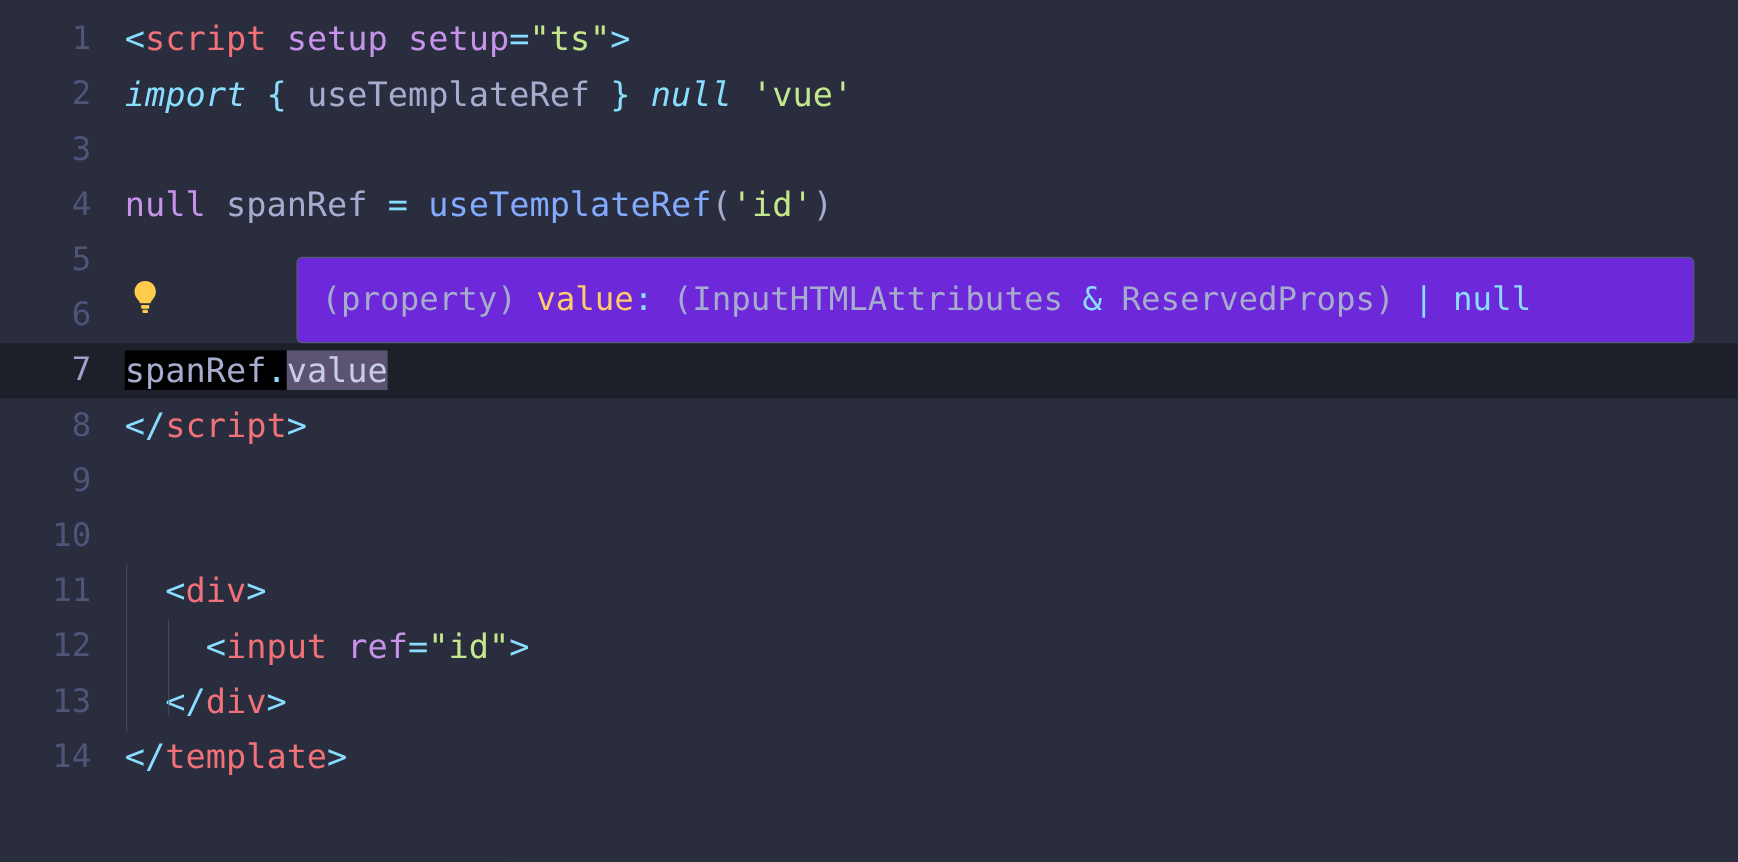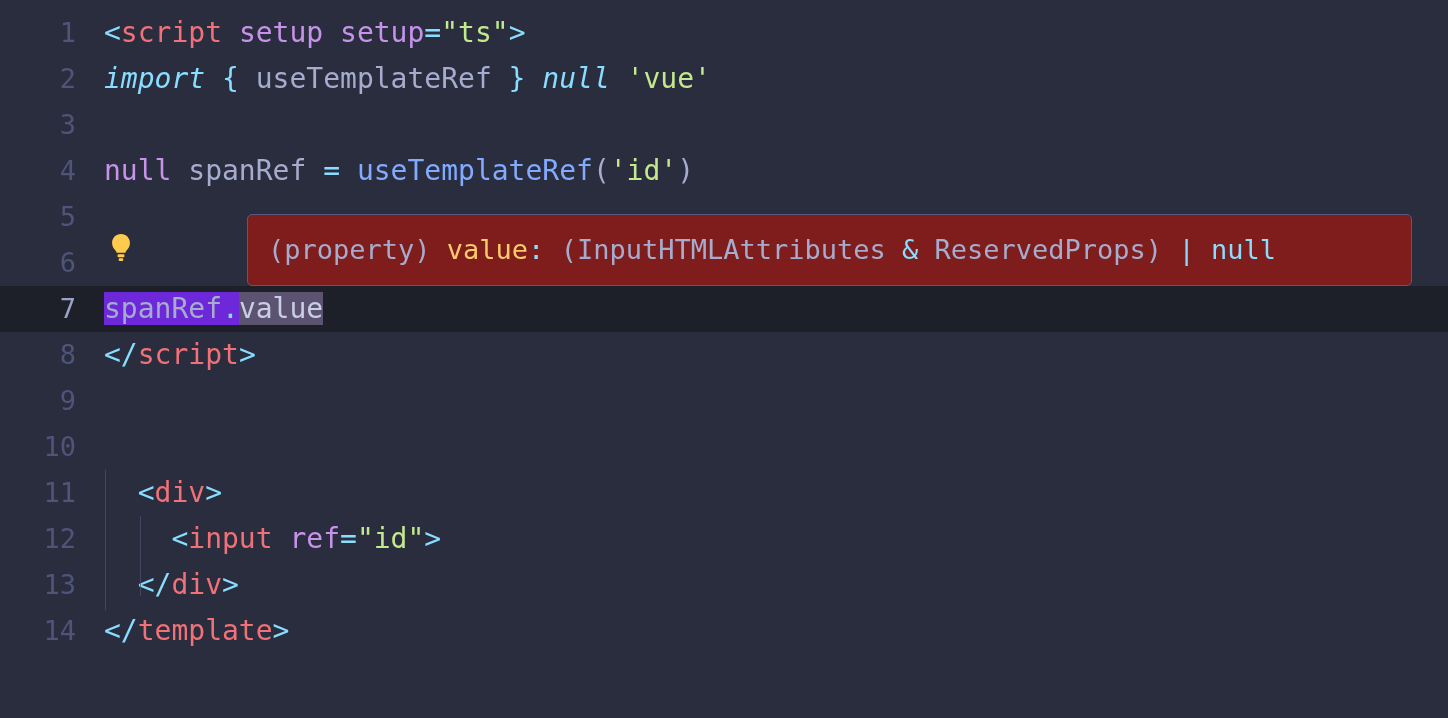--- a/index.html
+++ b/index.html
@@ -88,40 +88,40 @@
 
   
   .t-punct   { color: #89DDFF; }  
   .t-tag     { color: #F07178; }  
   .t-attr    { color: #C792EA; }  
   .t-string  { color: #C3E88D; }  
   .t-kw      { color: #89DDFF; font-style: italic; }  
   .t-ident   { color: #A6ACCD; }  
   .t-fn      { color: #82AAFF; }  
   .t-sel     { background: #5C5370; color: #c9cde8; }  
-  .t-hovbox  { background: #6d28d9; }
+  .t-hovbox  { background: #000000; }
 
   
   .bulb {
     position: absolute;
     left: 104px;
     top: 228px;
     width: 34px;
     height: 40px;
     z-index: 5;
   }
 
   
   .tooltip {
     position: absolute;
     left: 247px;
     top: 214px;
     width: 1165px;
     height: 72px;
-    background: #7f1d1d;
+    background: #6d28d9;
     border: 1px solid #555C7B;
     border-radius: 5px;
     z-index: 10;
     display: flex;
     align-items: center;
     overflow: hidden;
   }
   .tooltip-text {
     padding-left: 20px;
     white-space: pre;

